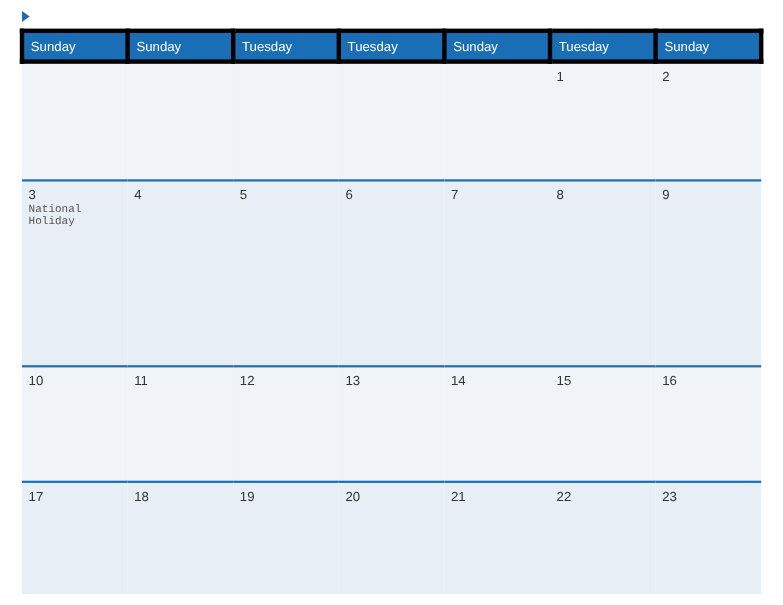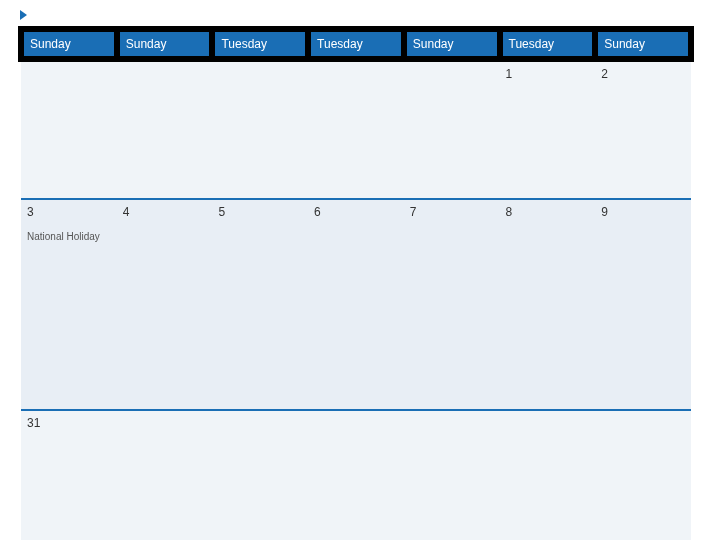--- a/index.html
+++ b/index.html
@@ -66,21 +66,21 @@
       border-collapse: collapse;
       flex: 1;
     }
     .calendar-table thead tr th {
       background-color: #1a6eb5;
       color: #fff;
       font-size: 12px;
       font-weight: normal;
       padding: 5px 6px;
       text-align: left;
-      border: 6px solid #000000;
+      border: 4px solid #000000;
     }
     .calendar-table tbody tr {
       background-color: #f0f4f8;
     }
     .calendar-table tbody tr:nth-child(even) {
       background-color: #e8eef5;
     }
     .calendar-table tbody tr td {
       border-top: 2px solid #1a6eb5;
       border-left: none;
@@ -95,21 +95,22 @@
     }
     .day-number {
       display: block;
       font-size: 12px;
       color: #333;
     }
     .holiday-label {
       display: block;
       font-size: 10px;
       color: #555;
-      margin-top: 12px;
+      margin-top: 2px;
+      font-family: Liberation Mono, monospace;
     }
     .empty-cell {
       border-top: none !important;
       background: transparent !important;
     }
   </style>
 </head>
 <body>
 
 <div class="calendar-container">
@@ -170,24 +171,59 @@
           </td>
           <td>
             <span class="day-number">8</span>
           </td>
           <td>
             <span class="day-number">9</span>
           </td>
         </tr>
         <tr>
           <td>
-            <span class="day-number">31</span>
-          </td>
-          <td></td>
-          <td></td>
-          <td></td>
-          <td></td>
-          <td></td>
-          <td></td>
+            <span class="day-number">10</span>
+          </td>
+          <td>
+            <span class="day-number">11</span>
+          </td>
+          <td>
+            <span class="day-number">12</span>
+          </td>
+          <td>
+            <span class="day-number">13</span>
+          </td>
+          <td>
+            <span class="day-number">14</span>
+          </td>
+          <td>
+            <span class="day-number">15</span>
+          </td>
+          <td>
+            <span class="day-number">16</span>
+          </td>
+        </tr>
+        <tr>
+          <td>
+            <span class="day-number">17</span>
+          </td>
+          <td>
+            <span class="day-number">18</span>
+          </td>
+          <td>
+            <span class="day-number">19</span>
+          </td>
+          <td>
+            <span class="day-number">20</span>
+          </td>
+          <td>
+            <span class="day-number">21</span>
+          </td>
+          <td>
+            <span class="day-number">22</span>
+          </td>
+          <td>
+            <span class="day-number">23</span>
+          </td>
         </tr>
       </tbody>
   </table>
 </div>
 
 </body></html>

